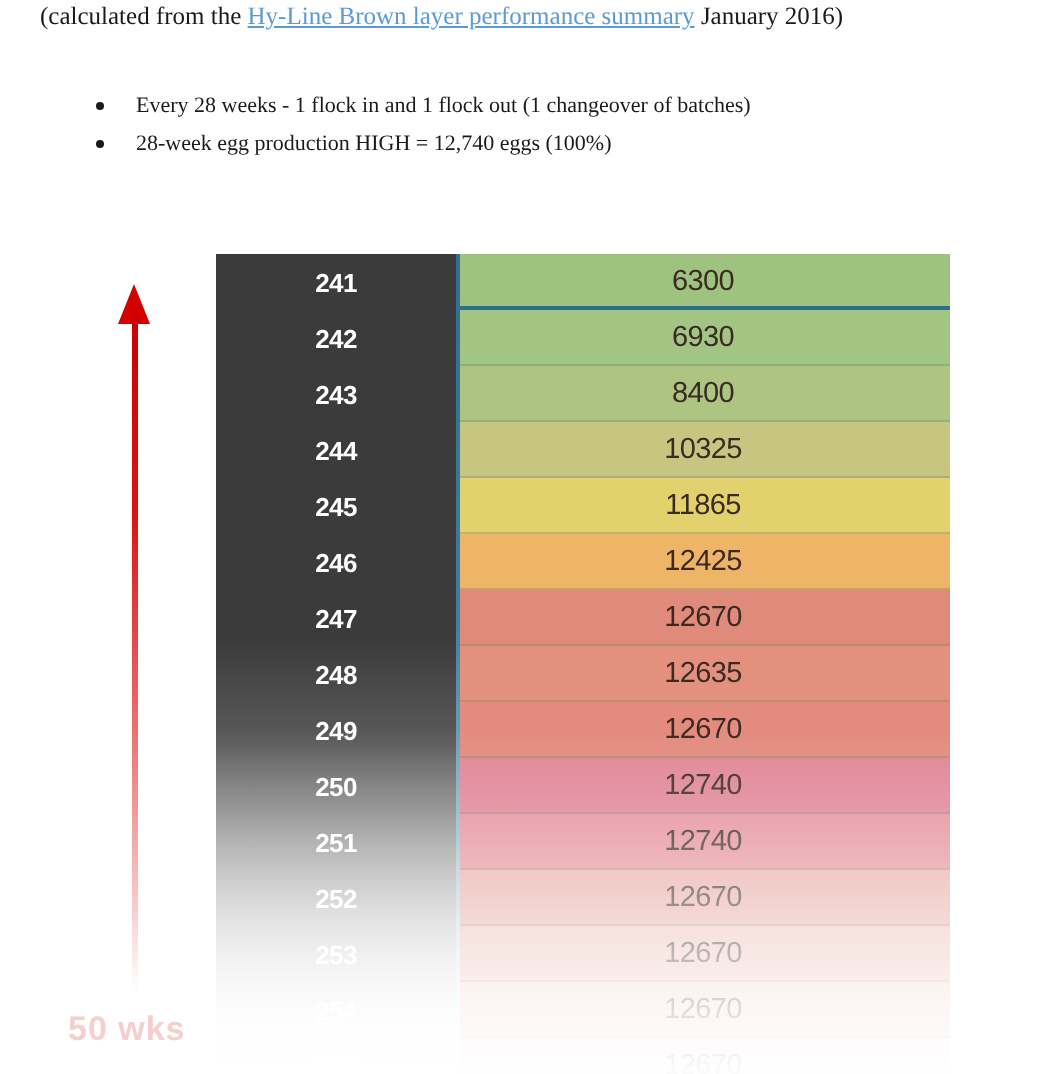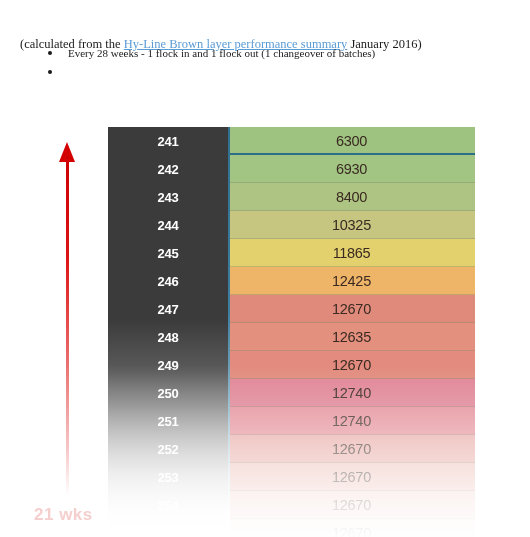--- a/index.html
+++ b/index.html
@@ -19,21 +19,20 @@
 
   
   .intro {
     position: absolute;
     left: 20px;
     top: 0px;
     width: 500px;
     font-size: 12.5px;
     line-height: 17px;
     white-space: nowrap;
-    margin-top: 36px;
   }
   .intro .lnk {
     color: #5b9bd5;
     text-decoration: underline;
     cursor: pointer;
   }
 
   
   .bullets {
     position: absolute;
@@ -221,27 +220,28 @@
   <span>(calculated from the </span><a class="lnk" href="#">Hy-Line Brown layer performance summary</a><span> January 2016)</span>
 </div>
 
 <ul class="bullets">
   <li>
     <span class="bullet-dot"></span>
     <span>Every 28 weeks - 1 flock in and 1 flock out (1 changeover of batches)</span>
   </li>
   <li>
     <span class="bullet-dot"></span>
+    <span>28-week egg production HIGH = 12,740 eggs (100%)</span>
   </li>
 </ul>
 
 <div class="arrow-wrap">
   <div class="arrow-head"></div>
   <div class="arrow-shaft"></div>
-  <div class="arrow-label">21 wks</div>
+  <div class="arrow-label">50 wks</div>
 </div>
 
 <div class="table-wrap">
   <div class="table-inner">
     <div class="dark-col"></div>
 
   <div class="row emph">
         <div class="val-bg" style="background: rgb(158, 194, 127);"></div>
         <div class="wk">241</div>
         <div class="val">6300</div>

